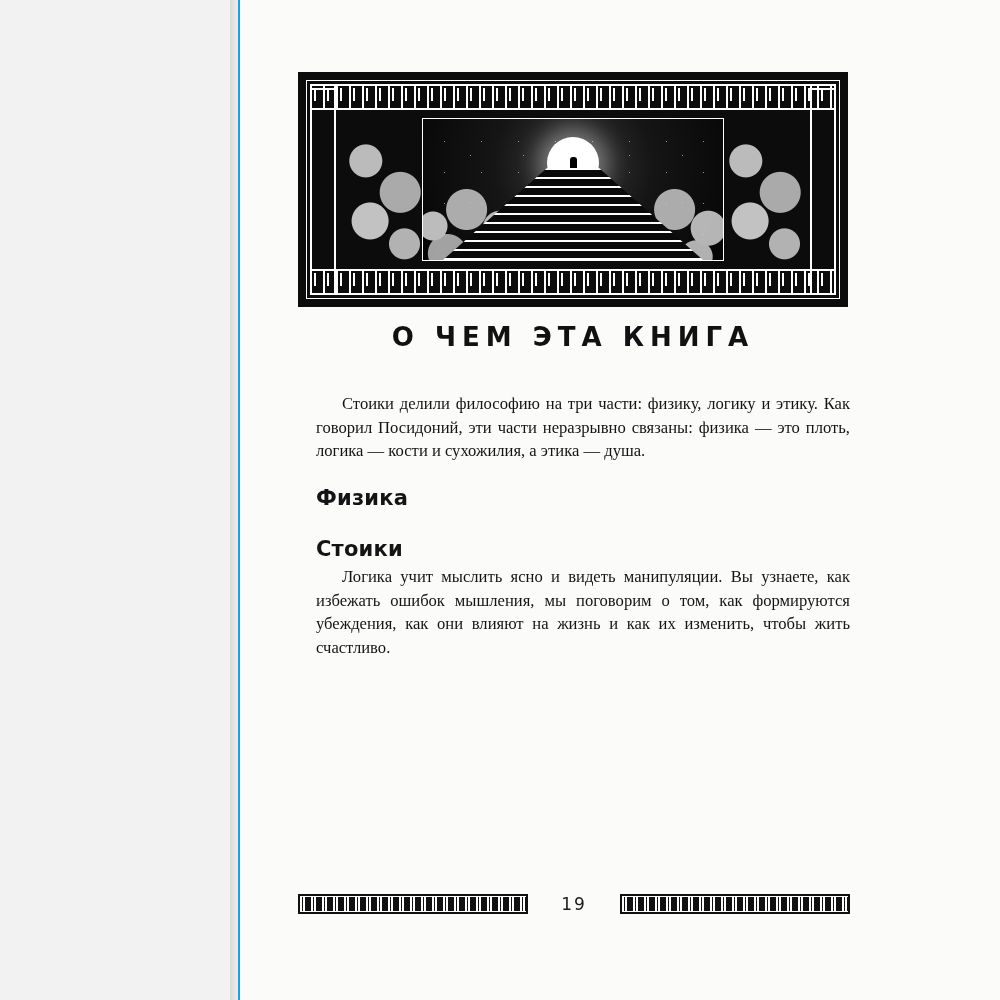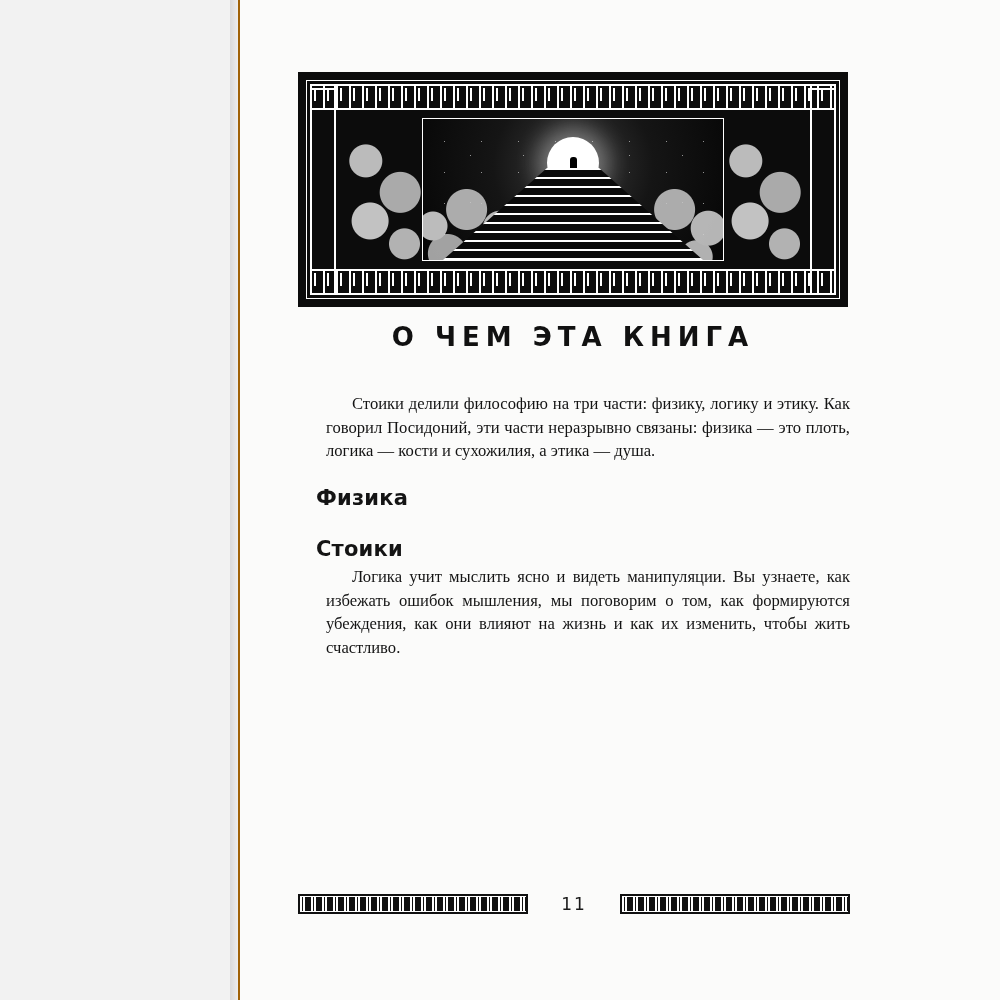--- a/index.html
+++ b/index.html
@@ -4,21 +4,21 @@
 <style>
   html, body {
     margin: 0;
     padding: 0;
     background: #ffffff;
   }
   #page {
     position: relative;
     width: 1000px;
     height: 1000px;
-    background: #a16207;
+    background: #0ea5e9;
     overflow: hidden;
     font-family: "Liberation Serif", serif;
   }
   
   .gutter-left {
     position: absolute;
     left: 0;
     top: 0;
     width: 238px;
     height: 1000px;
@@ -222,21 +222,21 @@
     position: absolute;
     left: 316px;
     top: 392px;
     width: 534px;
     color: #141414;
     font-size: 16.6px;
     line-height: 1.42;
     text-align: justify;
   }
   .body-text p {
-    margin: 0 0 0 10px;
+    margin: 0 0 0 0;
     text-indent: 26px;
   }
   .body-text .section-head {
     font-family: "DejaVu Sans", sans-serif;
     font-weight: 700;
     font-size: 21px;
     text-indent: 0;
     margin-top: 21px;
     margin-bottom: 1px;
     letter-spacing: .2px;
@@ -328,17 +328,17 @@
 
     <div class="section-head">Физика</div>
 
     <div class="section-head">Стоики</div>
     <p class="para">Логика учит мыслить ясно и видеть манипуляции. Вы узнаете, как избежать ошибок мышления, мы поговорим о том, как формируются убеждения, как они влияют на жизнь и как их изменить, чтобы жить счастливо.</p>
 
   </div>
 
   <div class="footer">
     <div class="footer-orn"></div>
-    <div class="page-number">11</div>
+    <div class="page-number">19</div>
     <div class="footer-orn"></div>
   </div>
 
 </div>
 
 </body></html>

